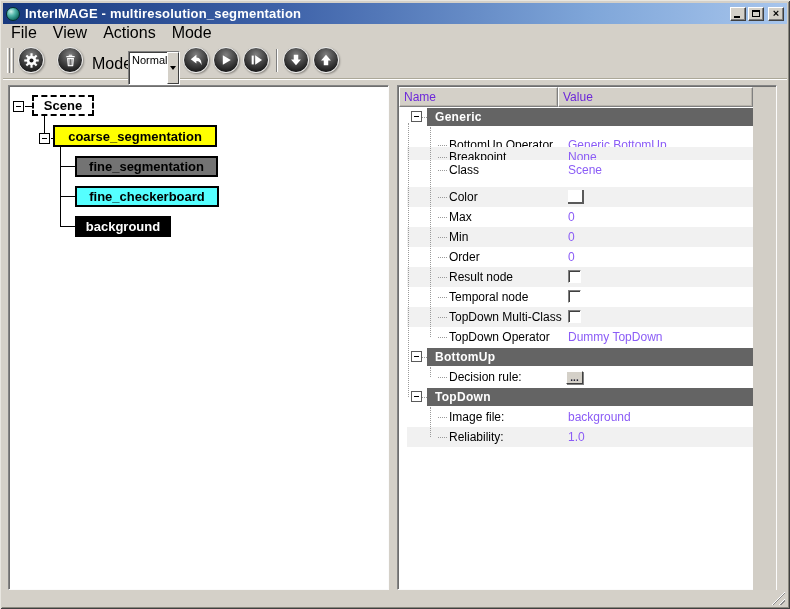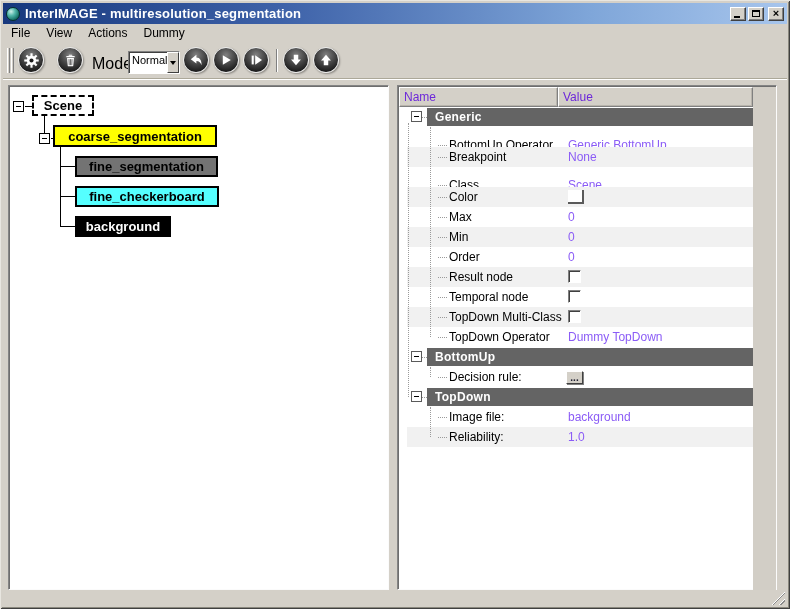--- a/index.html
+++ b/index.html
@@ -23,38 +23,38 @@
   .win-btn { width:16px; height:14px; background:#d4d0c8; position:relative;
     border:1px solid; border-color:#ffffff #404040 #404040 #ffffff;
     box-shadow: inset -1px -1px 0 #808080; display:flex; align-items:center; justify-content:center;
     font-size:11px; font-weight:bold; color:#000; line-height:1; }
   .win-btn.close { margin-left:2px; }
   .glyph-min { position:absolute; left:3px; bottom:2px; width:6px; height:2px; background:#000; }
   .glyph-max { width:8px; height:7px; border:1px solid #000; border-top-width:2px; }
 
   
   .menubar { position:absolute; left:3px; top:24px; right:3px; height:18px;
-    display:flex; align-items:center; font-size:12px; color:#000; }
+    display:flex; align-items:center; font-size:16px; color:#000; }
   .menu-item { padding:1px 8px; }
 
   
   .toolbar { position:absolute; left:3px; top:42px; right:3px; height:37px;
     border-bottom:1px solid #aca899; box-shadow:0 1px 0 #ffffff; }
   .gripper { position:absolute; left:4px; top:6px; width:7px; height:25px; display:flex; gap:1px; }
   .gripper i { display:block; width:3px; height:100%;
     border-left:1px solid #fff; border-right:1px solid #808080; }
   .tb-btn { position:absolute; top:5px; width:26px; height:26px; border-radius:50%;
     background:radial-gradient(circle at 50% 30%, #828282 0%, #404040 48%, #0e0e0e 90%);
     border:1px solid #ededed; box-shadow:1px 1px 2px rgba(0,0,0,.35);
     display:flex; align-items:center; justify-content:center; }
   .tb-btn svg { display:block; }
   .tb-sep { position:absolute; left:273px; top:7px; width:2px; height:23px;
     background:#808080; border-right:1px solid #fff; }
   .mode-label { position:absolute; left:89px; top:4px; height:37px; line-height:36px; font-size:16px; }
-  .combo { position:absolute; left:125px; top:9px; width:52px; height:23px; background:#fff;
+  .combo { position:absolute; left:125px; top:9px; width:52px; height:34px; background:#fff;
     border:1px solid; border-color:#808080 #fff #fff #808080;
     box-shadow: inset 1px 1px 0 #404040; display:flex; }
   .combo-value { flex:1; font-size:11px; line-height:17px; padding-left:3px; color:#000; }
   .combo-btn { width:16px; height:100%; background:#d4d0c8;
     border:1px solid; border-color:#fff #404040 #404040 #fff;
     display:flex; align-items:center; justify-content:center; }
   .combo-arrow { width:0; height:0; border-left:3px solid transparent;
     border-right:3px solid transparent; border-top:4px solid #000; }
 
   
@@ -135,21 +135,21 @@
           <i class="glyph-max"></i>
         </span>
       <span class="win-btn close">×</span>
     </span>
   </div>
 
   <div class="menubar">
     <span class="menu-item">File</span>
     <span class="menu-item">View</span>
     <span class="menu-item">Actions</span>
-    <span class="menu-item">Dummy</span>
+    <span class="menu-item">Mode</span>
   </div>
 
   <div class="toolbar">
     <span class="gripper">
         <i></i>
         <i></i>
       </span>
 
     <button class="tb-btn" style="left:15px">
       <svg viewBox="0 0 20 20" width="17" height="17">
@@ -253,21 +253,21 @@
             <div class="section-bar">Generic</div>
           </div>
           <div class="prow" style="top: 28px; border-radius: 6px;">
             <span class="pname">BottomUp Operator</span>
             <span class="pvalue">Generic BottomUp</span>
           </div>
           <div class="prow alt" style="top: 40px;">
             <span class="pname">Breakpoint</span>
             <span class="pvalue">None</span>
           </div>
-          <div class="prow" style="top: 68px;">
+          <div class="prow" style="top: 53px;">
             <span class="pname">Class</span>
             <span class="pvalue">Scene</span>
           </div>
           <div class="prow alt" style="top: 80px;">
             <span class="pname">Color</span>
             <span class="pswatch"></span>
           </div>
           <div class="prow" style="top: 100px;">
             <span class="pname">Max</span>
             <span class="pvalue">0</span>

